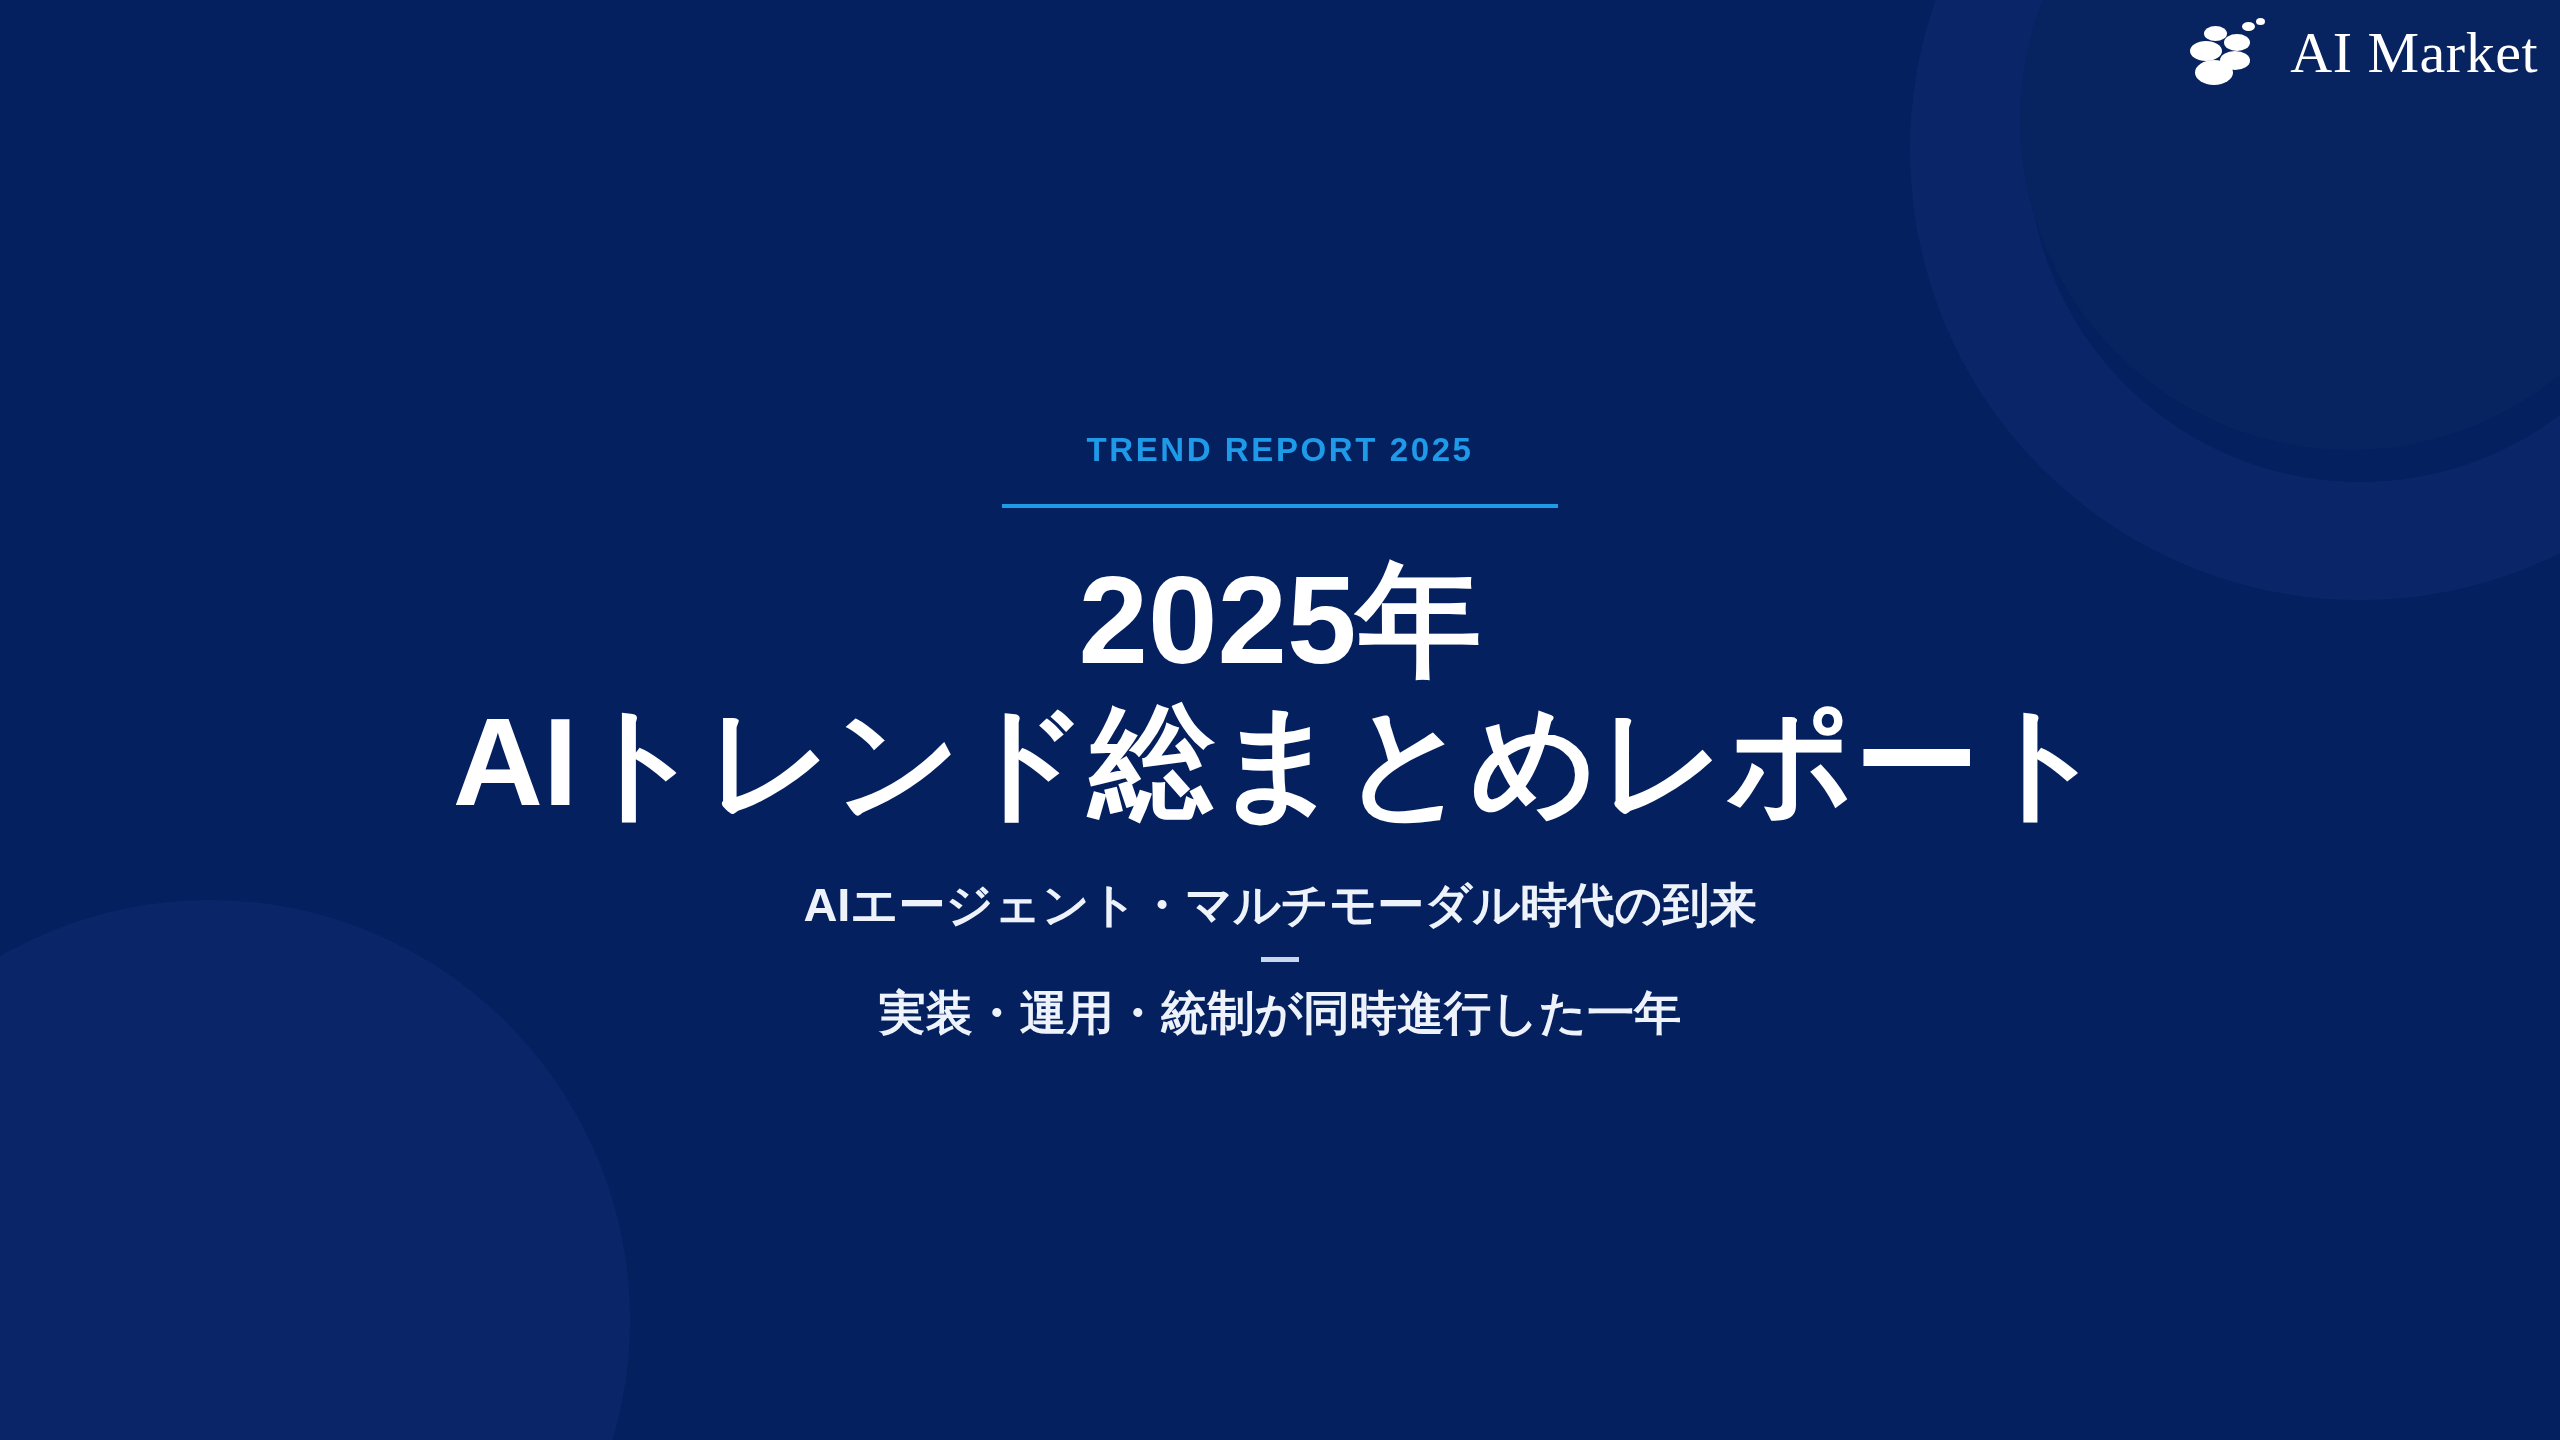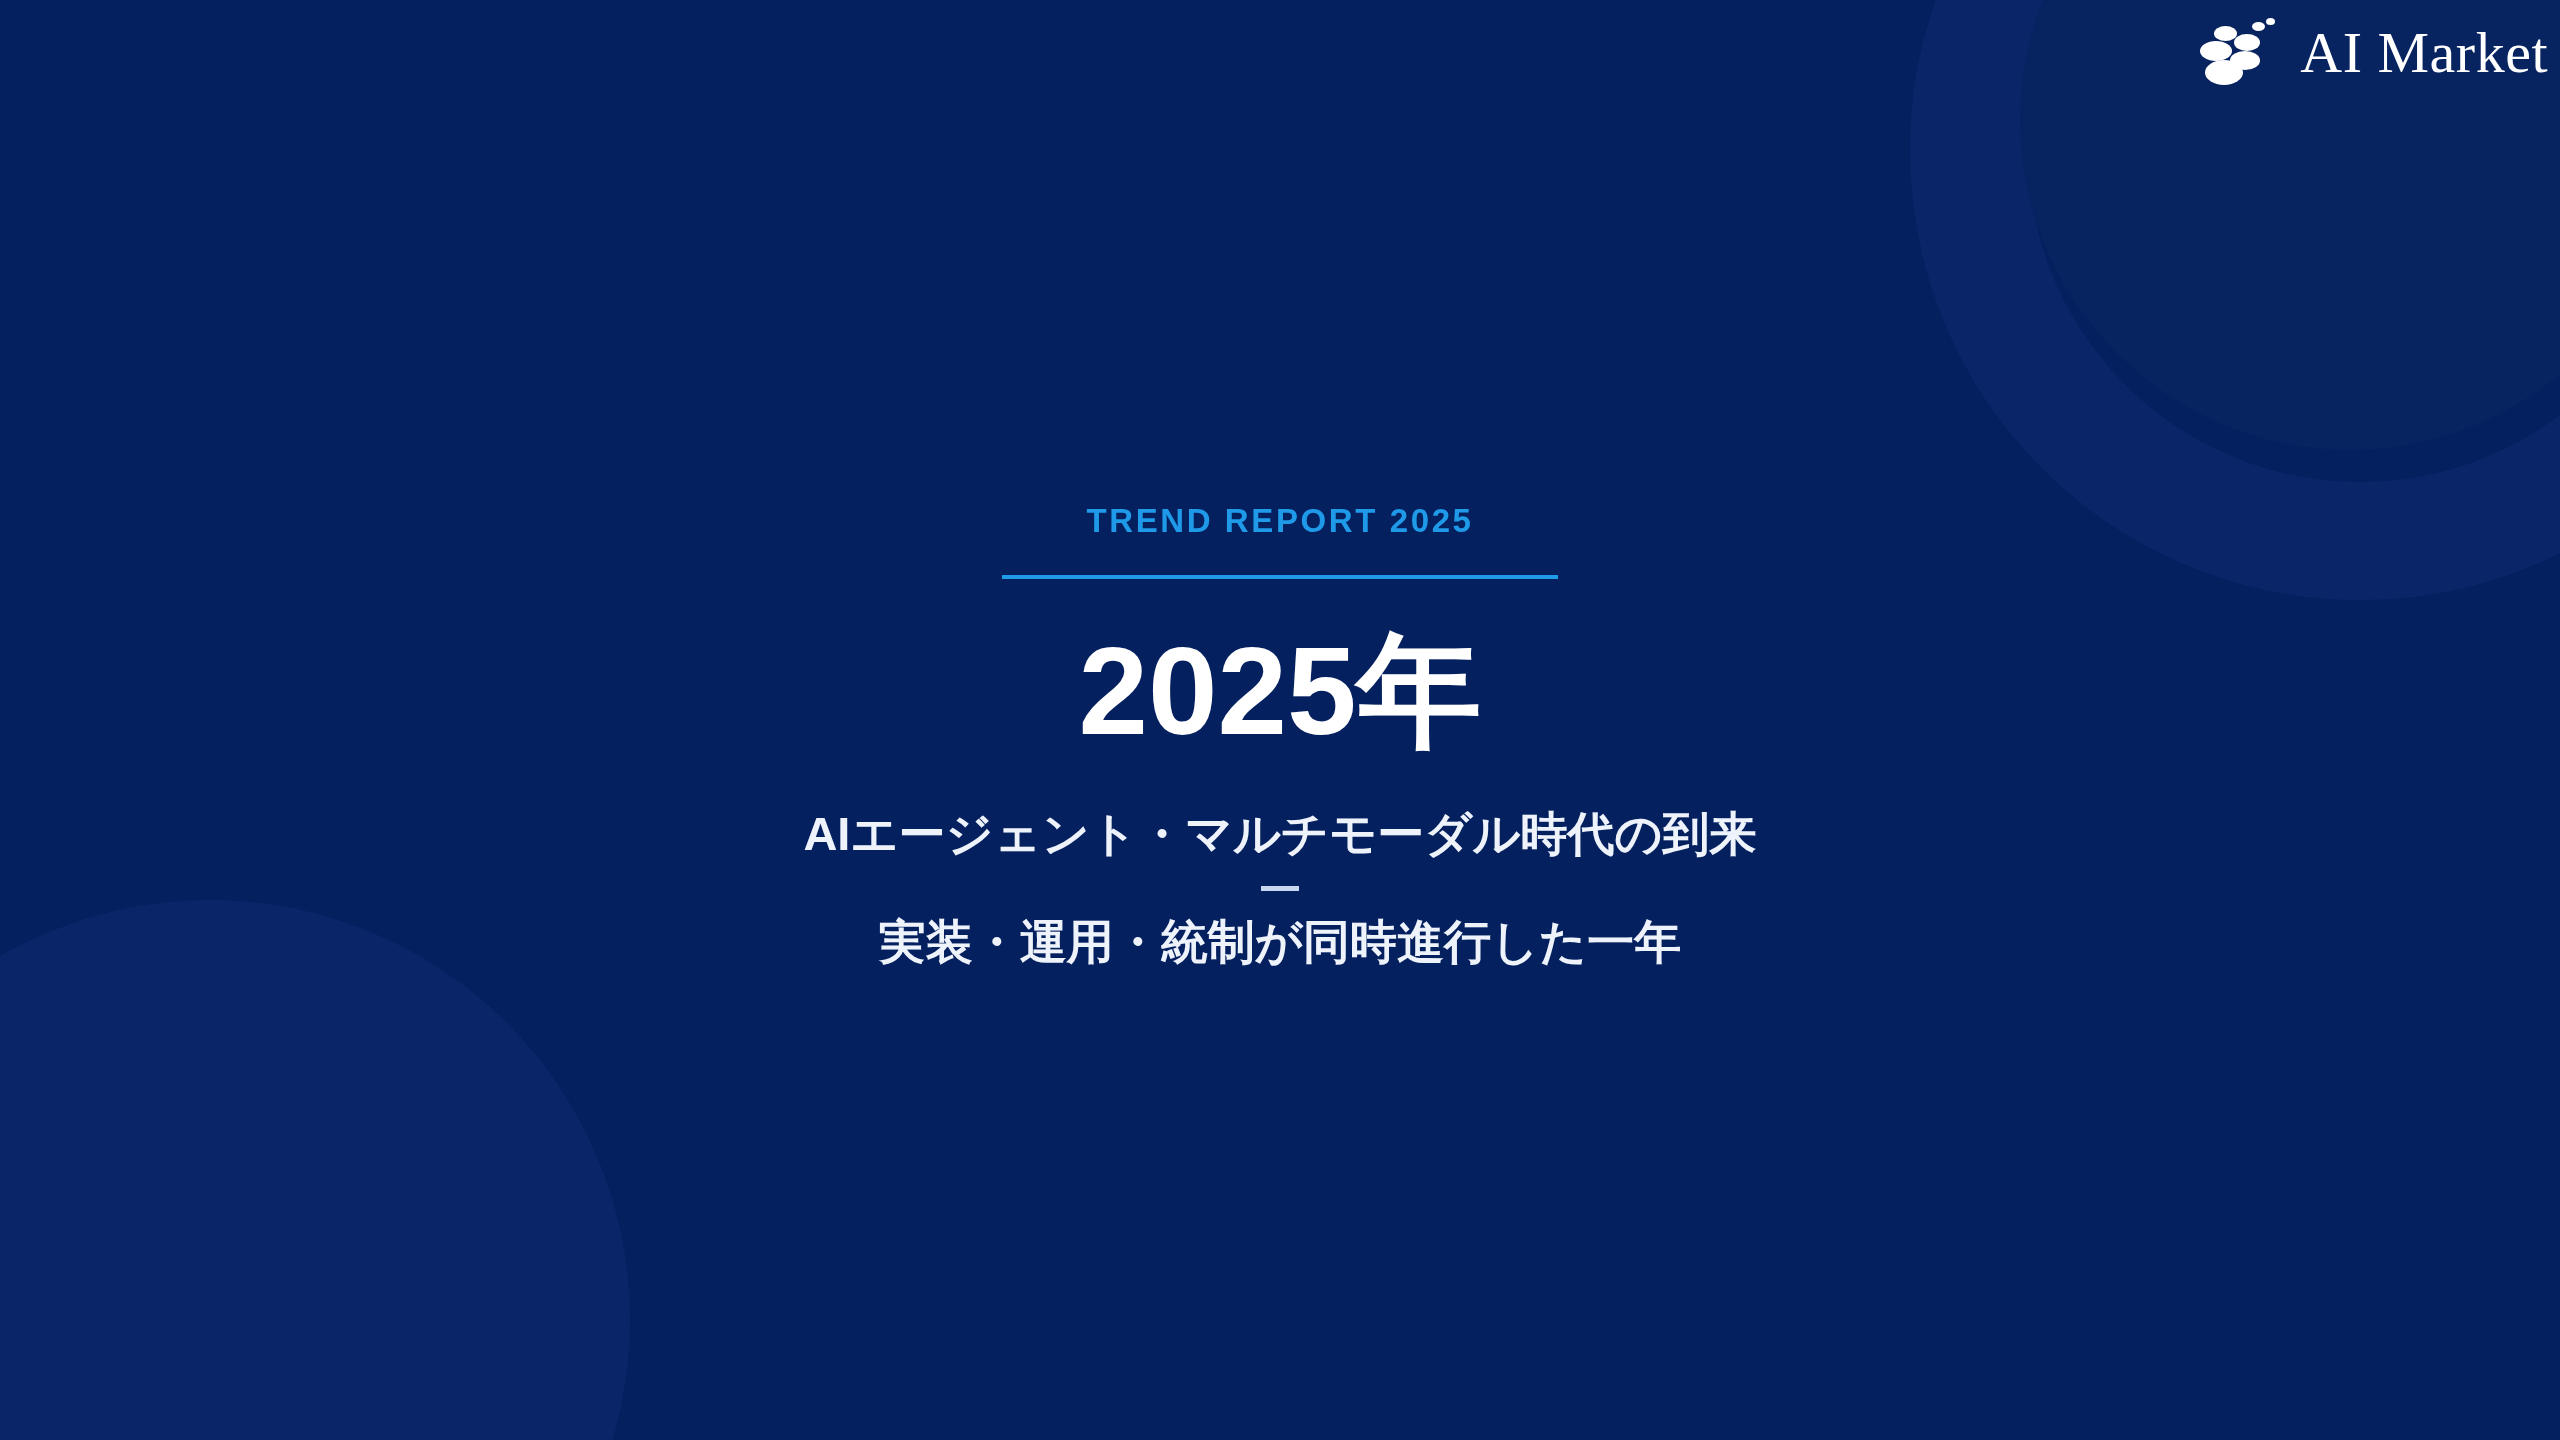--- a/index.html
+++ b/index.html
@@ -51,21 +51,21 @@
     bottom: -300px;
     width: 840px;
     height: 840px;
     pointer-events: none;
   }
 
   
   .brand {
     position: absolute;
     top: 18px;
-    right: 12px;
+    right: 22px;
     display: flex;
     align-items: center;
     gap: 16px;
     z-index: 5;
   }
   .brand-mark {
     width: 84px;
     height: 70px;
     position: relative;
     flex: none;
@@ -183,20 +183,21 @@
   </div>
 
   <div class="content">
 
     <div class="eyebrow">TREND REPORT 2025</div>
 
     <div class="eyebrow-rule"></div>
 
     <div class="title-line title-line-1">2025年</div>
 
+    <div class="title-line title-line-2">AIトレンド総まとめレポート</div>
 
     <div class="subtitle">AIエージェント・マルチモーダル時代の到来</div>
 
     <div class="sub-divider"></div>
 
     <div class="subtitle-2">実装・運用・統制が同時進行した一年</div>
 
   </div>
 </div>
 

